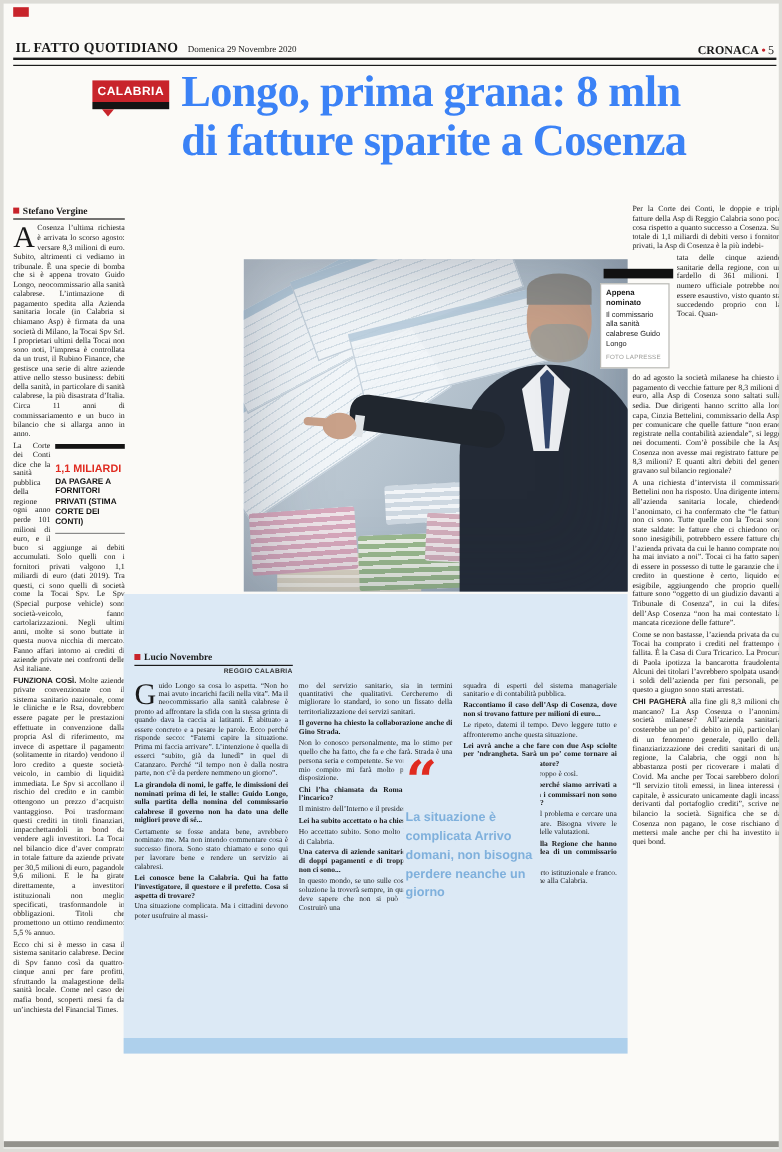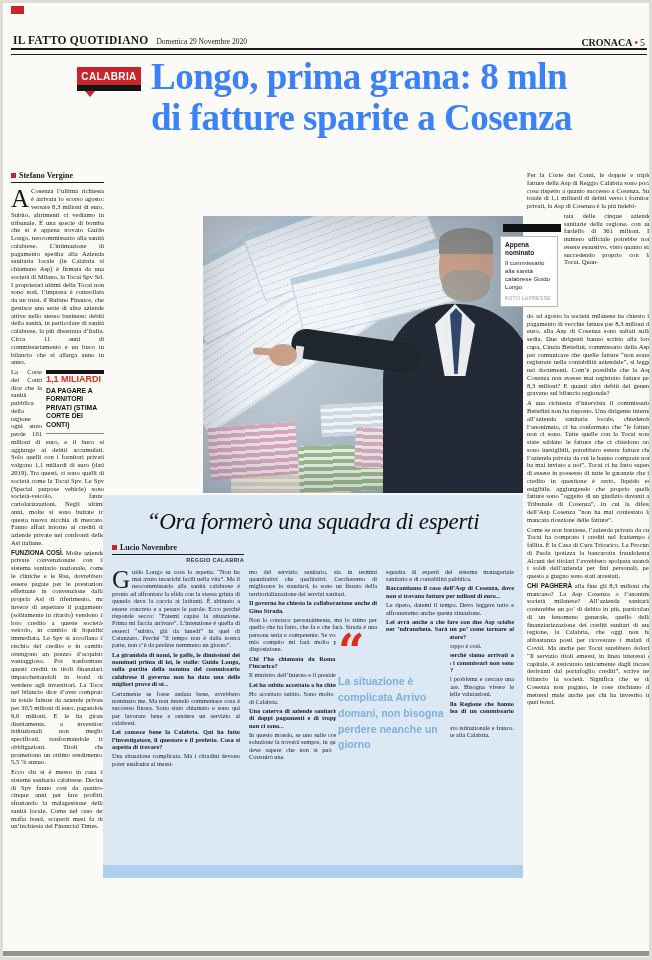--- a/index.html
+++ b/index.html
@@ -41,21 +41,21 @@
   .bodytxt{font-size:6.6px;line-height:1.18;text-align:justify;}
   .bodytxt p{margin:0 0 2px 0;}
   .byline{font-size:8px;font-weight:bold;border-bottom:1px solid #1a1a1a;padding-bottom:2px;margin-bottom:4px;}
   .redsq{display:inline-block;width:5px;height:5px;background:#c8242b;margin-right:3px;}
   .dropcap{float:left;font-size:25px;line-height:.8;padding:2px 2px 0 0;font-weight:normal;}
   .leadin{font-family:"Liberation Sans",sans-serif;font-weight:bold;font-size:6.4px;}
 
   
   .colL{left:8px;top:168px;width:93px;}
   .statbox{float:right;width:58px;margin:2px 0 3px 4px;border-top:4px solid #141414;
-           border-bottom:1px solid #8a8a8a;padding:0 0 4px;
+           border-bottom:1px solid #8a8a8a;padding:11px 0 4px;
            font-family:"Liberation Sans",sans-serif;text-align:left;}
   .stat-value{display:block;color:#e02b20;font-weight:bold;font-size:9px;margin-bottom:2px;}
   .stat-label{display:block;font-weight:bold;font-size:6.8px;line-height:1.25;color:#111;}
 
   
   .photo{left:200px;top:213px;width:320px;height:277px;overflow:hidden;
          background:linear-gradient(125deg,#cdd6de 0%,#b7c4cf 45%,#8fa0b0 100%);}
   .photo *{position:absolute;}
   .inv{background:#f1f5f8;border:1px solid #c2cfda;border-top:7px solid #b9cede;
        background-image:repeating-linear-gradient(180deg,transparent 0 6px,#d3dee6 6px 7px);}
@@ -217,21 +217,21 @@
     <p>A una richiesta d’intervista il commissario Bettelini non ha risposto. Una dirigente interna all’azienda sanitaria locale, chiedendo l’anonimato, ci ha confermato che “le fatture non ci sono. Tutte quelle con la Tocai sono state saldate: le fatture che ci chiedono ora sono inesigibili, potrebbero essere fatture che l’azienda privata da cui le hanno comprate non ha mai inviato a noi”. Tocai ci ha fatto sapere di essere in possesso di tutte le garanzie che il credito in questione è certo, liquido ed esigibile, aggiungendo che proprio quelle fatture sono “oggetto di un giudizio davanti al Tribunale di Cosenza”, in cui la difesa dell’Asp Cosenza “non ha mai contestato la mancata ricezione delle fatture”.</p>
     <p>Come se non bastasse, l’azienda privata da cui Tocai ha comprato i crediti nel frattempo è fallita. È la Casa di Cura Tricarico. La Procura di Paola ipotizza la bancarotta fraudolenta. Alcuni dei titolari l’avrebbero spolpata usando i soldi dell’azienda per fini personali, per questo a giugno sono stati arrestati.</p>
     <p>
       <span class="leadin">CHI PAGHERÀ</span>
       <span>alla fine gli 8,3 milioni che mancano? La Asp Cosenza o l’anonima società milanese? All’azienda sanitaria costerebbe un po’ di debito in più, particolare di un fenomeno generale, quello della finanziarizzazione dei crediti sanitari di una regione, la Calabria, che oggi non ha abbastanza posti per ricoverare i malati di Covid. Ma anche per Tocai sarebbero dolori. “Il servizio titoli emessi, in linea interessi e capitale, è assicurato unicamente dagli incassi derivanti dal portafoglio crediti”, scrive nel bilancio la società. Significa che se da Cosenza non pagano, le cose rischiano di mettersi male anche per chi ha investito in quei bond.</span>
     </p>
   </div>
 
   <div class="abs interview">
     <div class="ihead">
-      <span>“Ora formerò una squadra di esperti</span><br>
+      <br>
     </div>
     <div class="ibyline-wrap">
       <div class="ibyline">
         <span class="redsq"></span><span>Lucio Novembre</span>
       </div>
       <div class="idateline">REGGIO CALABRIA</div>
     </div>
     <div class="icols">
       <div class="icol">
         <p>

